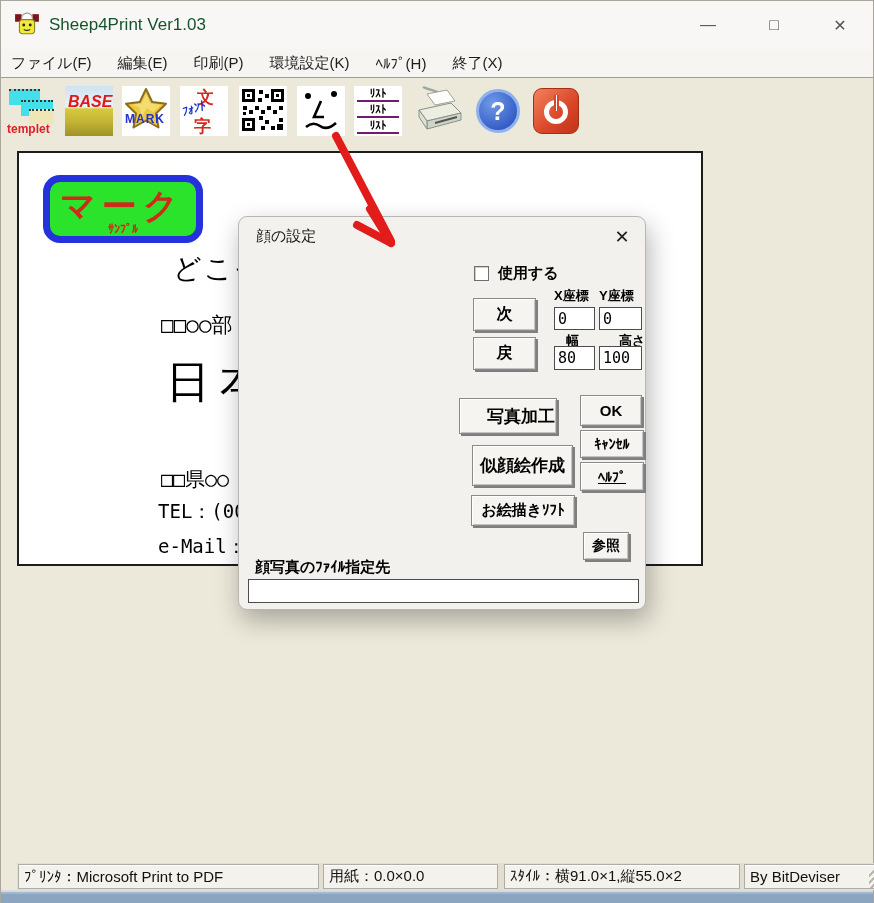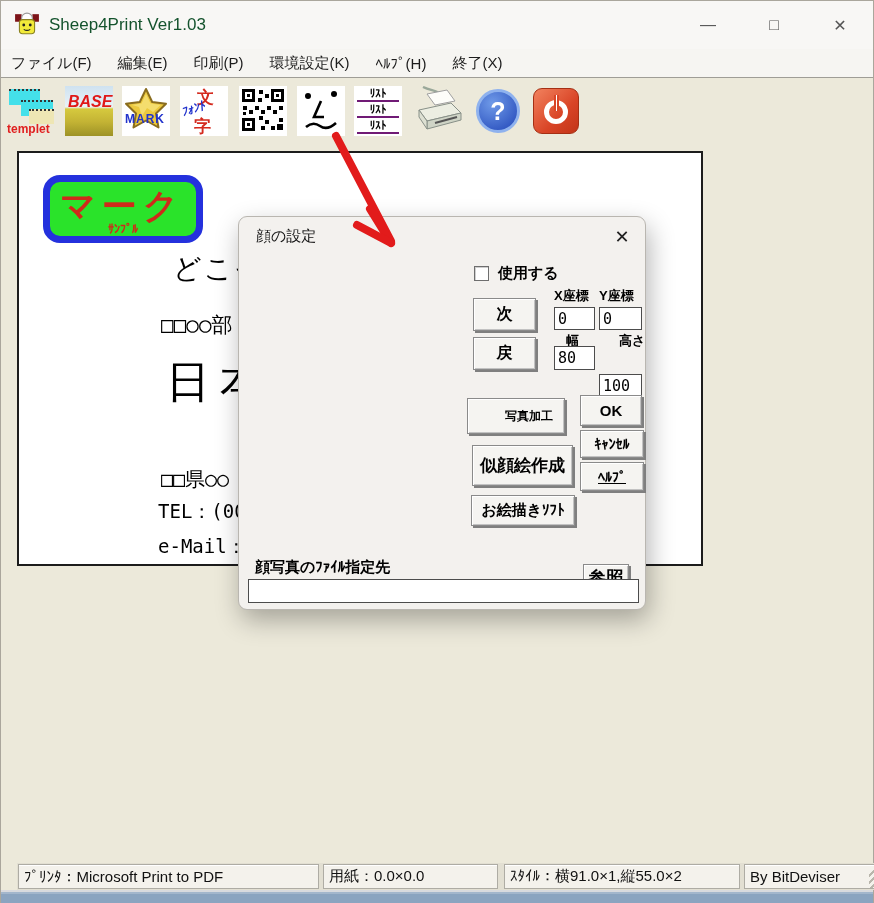--- a/index.html
+++ b/index.html
@@ -251,30 +251,30 @@
 
       <div class="btn3d" style="left:234px;top:81px;width:63px;height:33px;font-size:16px;">次</div>
       <input class="fld" style="left: 315px; top: 90px; width: 41px; height: 23px;" readonly="" value="0">
       <input class="fld" style="left: 360px; top: 90px; width: 43px; height: 23px;" readonly="" value="0">
 
       <span class="dlg-label" style="left:327px;top:115px;">幅</span>
       <span class="dlg-label" style="left:352px;top:115px;margin-left:28px;">高さ</span>
 
       <div class="btn3d" style="left:234px;top:120px;width:63px;height:33px;font-size:16px;">戻</div>
       <input class="fld" style="left: 315px; top: 129px; width: 41px; height: 24px;" readonly="" value="80">
-      <input class="fld" style="left: 360px; top: 129px; width: 43px; height: 24px; margin-top: 28px;" readonly="" value="100">
-
-      <div class="btn3d" style="left:228px;top:181px;width:98px;height:36px;font-size:12px;padding-left:26px;">写真加工</div>
+      <input class="fld" style="left: 360px; top: 129px; width: 43px; height: 24px;" readonly="" value="100">
+
+      <div class="btn3d" style="left:220px;top:181px;width:98px;height:36px;font-size:17px;padding-left:26px;">写真加工</div>
       <div class="btn3d" style="left:341px;top:178px;width:62px;height:31px;">OK</div>
       <div class="btn3d" style="left:341px;top:213px;width:64px;height:28px;font-size:14px;">ｷｬﾝｾﾙ</div>
       <div class="btn3d" style="left:233px;top:228px;width:101px;height:41px;font-size:17px;">似顔絵作成</div>
       <div class="btn3d" style="left:341px;top:245px;width:64px;height:29px;font-size:14px;text-decoration:underline;">ﾍﾙﾌﾟ</div>
       <div class="btn3d" style="left:232px;top:278px;width:104px;height:31px;font-size:15px;">お絵描きｿﾌﾄ</div>
 
-      <div class="btn3d" style="left:344px;top:347px;width:46px;height:28px;font-size:18px;">参照</div>
+      <div class="btn3d" style="left:344px;top:315px;width:46px;height:28px;font-size:14px;">参照</div>
       <span class="file-label">顔写真のﾌｧｲﾙ指定先</span>
       <input class="fld file-input" value="" style="">
     </div>
   </div>
 
   <svg class="arrow-layer" viewBox="0 0 92 132">
     <line x1="15" y1="9" x2="70" y2="114" stroke="#e21b1b" stroke-width="8" stroke-linecap="round"></line>
     <line x1="70" y1="116" x2="49" y2="82" stroke="#e21b1b" stroke-width="8" stroke-linecap="round"></line>
     <line x1="70" y1="116" x2="36" y2="98" stroke="#e21b1b" stroke-width="8" stroke-linecap="round"></line>
   </svg>

